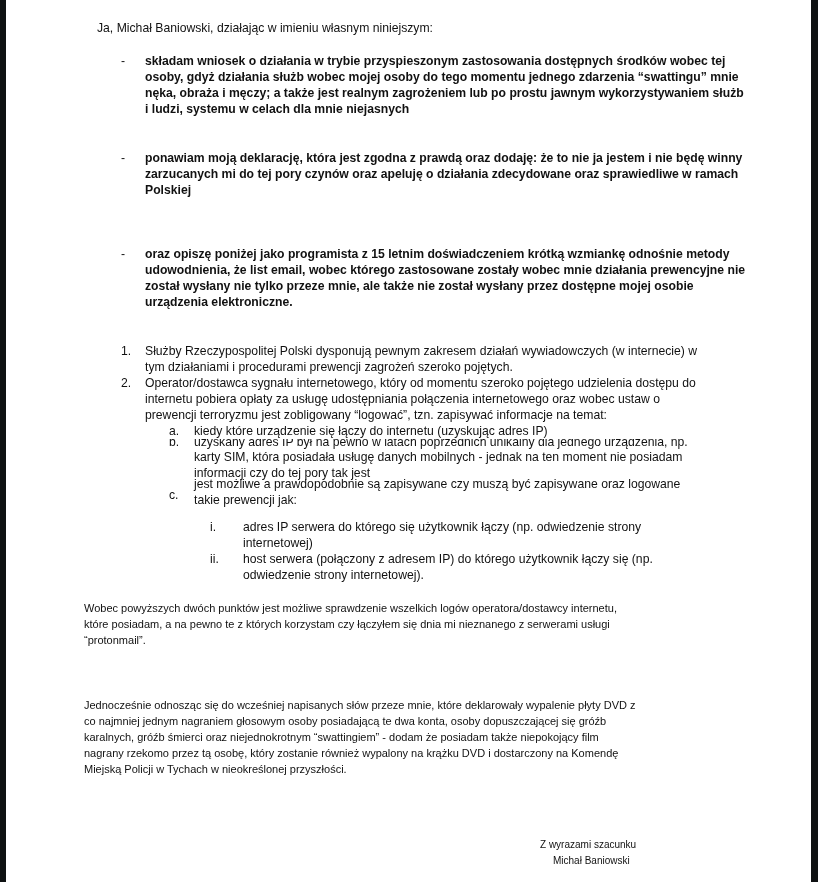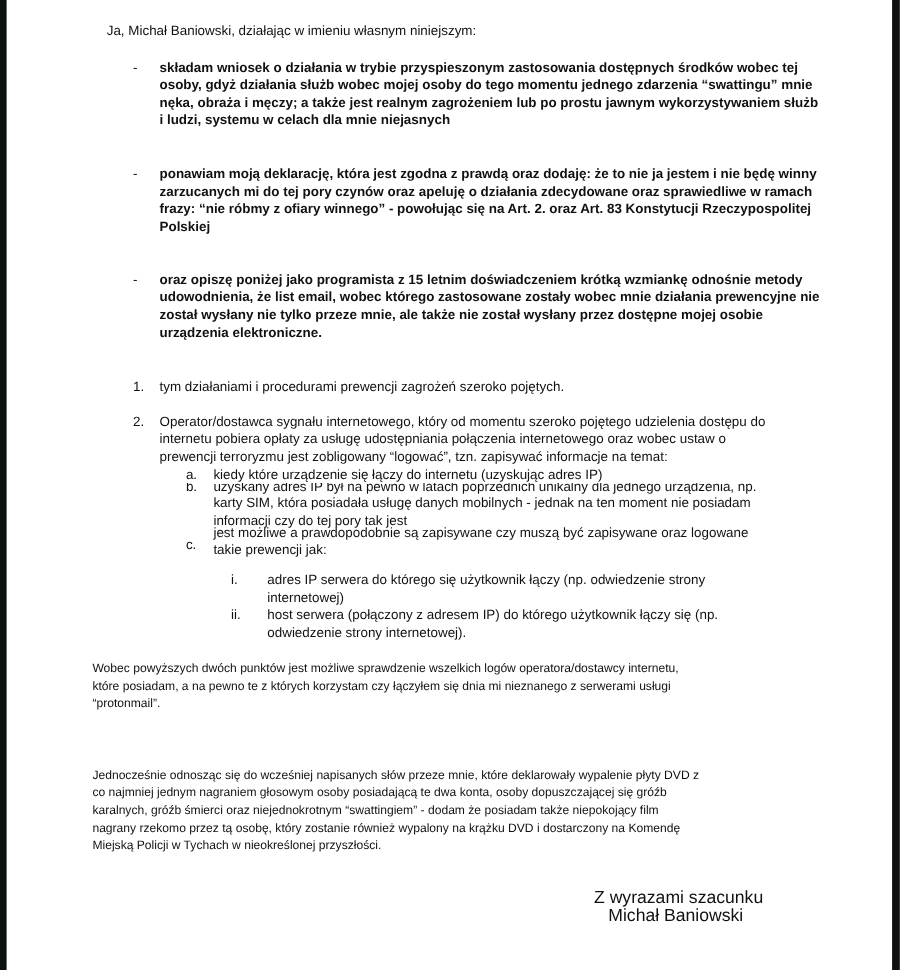--- a/index.html
+++ b/index.html
@@ -22,55 +22,55 @@
   .num-marker { position: absolute; left: 121px; font-size: 12.2px; line-height: 16px; }
   .num-text { position: absolute; left: 145px; font-size: 12.2px; line-height: 16px; }
   .num-text span, .sub-text span, .subsub-text span, .para span { display: block; white-space: nowrap; }
   .sub-marker { position: absolute; left: 169px; font-size: 12.2px; line-height: 16px; }
   .sub-text { position: absolute; left: 194px; font-size: 12.2px; line-height: 16px; }
   .subsub-marker { position: absolute; left: 210px; font-size: 12.2px; line-height: 16px; }
   .subsub-text { position: absolute; left: 243px; font-size: 12.2px; line-height: 16px; }
   .para { position: absolute; left: 84px; font-size: 11px; line-height: 16px; }
   .clip-line { height: 10px; overflow: hidden; position: relative; }
   .clip-line > i { font-style: normal; display: block; position: relative; top: -5px; }
-  .sig { position: absolute; font-size: 16px; line-height: 16px; white-space: nowrap; }
+  .sig { position: absolute; font-size: 10px; line-height: 16px; white-space: nowrap; margin-top: 28px; }
 </style>
 </head>
 <body>
 
 <div class="page"></div>
 
 <div class="t intro">Ja, Michał Baniowski, działając w imieniu własnym niniejszym:</div>
 
 <div class="bullet-marker" style="top:53px">-</div>
 <div class="bullet-text" style="top:53px">
   <span>składam wniosek o działania w trybie przyspieszonym zastosowania dostępnych środków wobec tej</span>
   <span>osoby, gdyż działania służb wobec mojej osoby do tego momentu jednego zdarzenia “swattingu” mnie</span>
   <span>nęka, obraża i męczy; a także jest realnym zagrożeniem lub po prostu jawnym wykorzystywaniem służb</span>
   <span>i ludzi, systemu w celach dla mnie niejasnych</span>
 </div>
 
 <div class="bullet-marker" style="top:150px">-</div>
 <div class="bullet-text" style="top:150px">
   <span>ponawiam moją deklarację, która jest zgodna z prawdą oraz dodaję: że to nie ja jestem i nie będę winny</span>
   <span>zarzucanych mi do tej pory czynów oraz apeluję o działania zdecydowane oraz sprawiedliwe w ramach</span>
-  <span>frazy: “nie róbmy z ofiary winnego” - powołując się na Art. 2. oraz Art. 83 Konstytucji Rzeczypospolitej</span>
   <span>Polskiej</span>
 </div>
 
 <div class="bullet-marker" style="top:246px">-</div>
 <div class="bullet-text" style="top:246px">
   <span>oraz opiszę poniżej jako programista z 15 letnim doświadczeniem krótką wzmiankę odnośnie metody</span>
   <span>udowodnienia, że list email, wobec którego zastosowane zostały wobec mnie działania prewencyjne nie</span>
   <span>został wysłany nie tylko przeze mnie, ale także nie został wysłany przez dostępne mojej osobie</span>
   <span>urządzenia elektroniczne.</span>
 </div>
 
 <div class="num-marker" style="top:343px">1.</div>
 <div class="num-text" style="top:343px">
+  <span>Służby Rzeczypospolitej Polski dysponują pewnym zakresem działań wywiadowczych (w internecie) w</span>
   <span>tym działaniami i procedurami prewencji zagrożeń szeroko pojętych.</span>
 </div>
 
 <div class="num-marker" style="top:375px">2.</div>
 <div class="num-text" style="top:375px">
   <span>Operator/dostawca sygnału internetowego, który od momentu szeroko pojętego udzielenia dostępu do</span>
   <span>internetu pobiera opłaty za usługę udostępniania połączenia internetowego oraz wobec ustaw o</span>
   <span>prewencji terroryzmu jest zobligowany “logować”, tzn. zapisywać informacje na temat:</span>
 </div>
 

